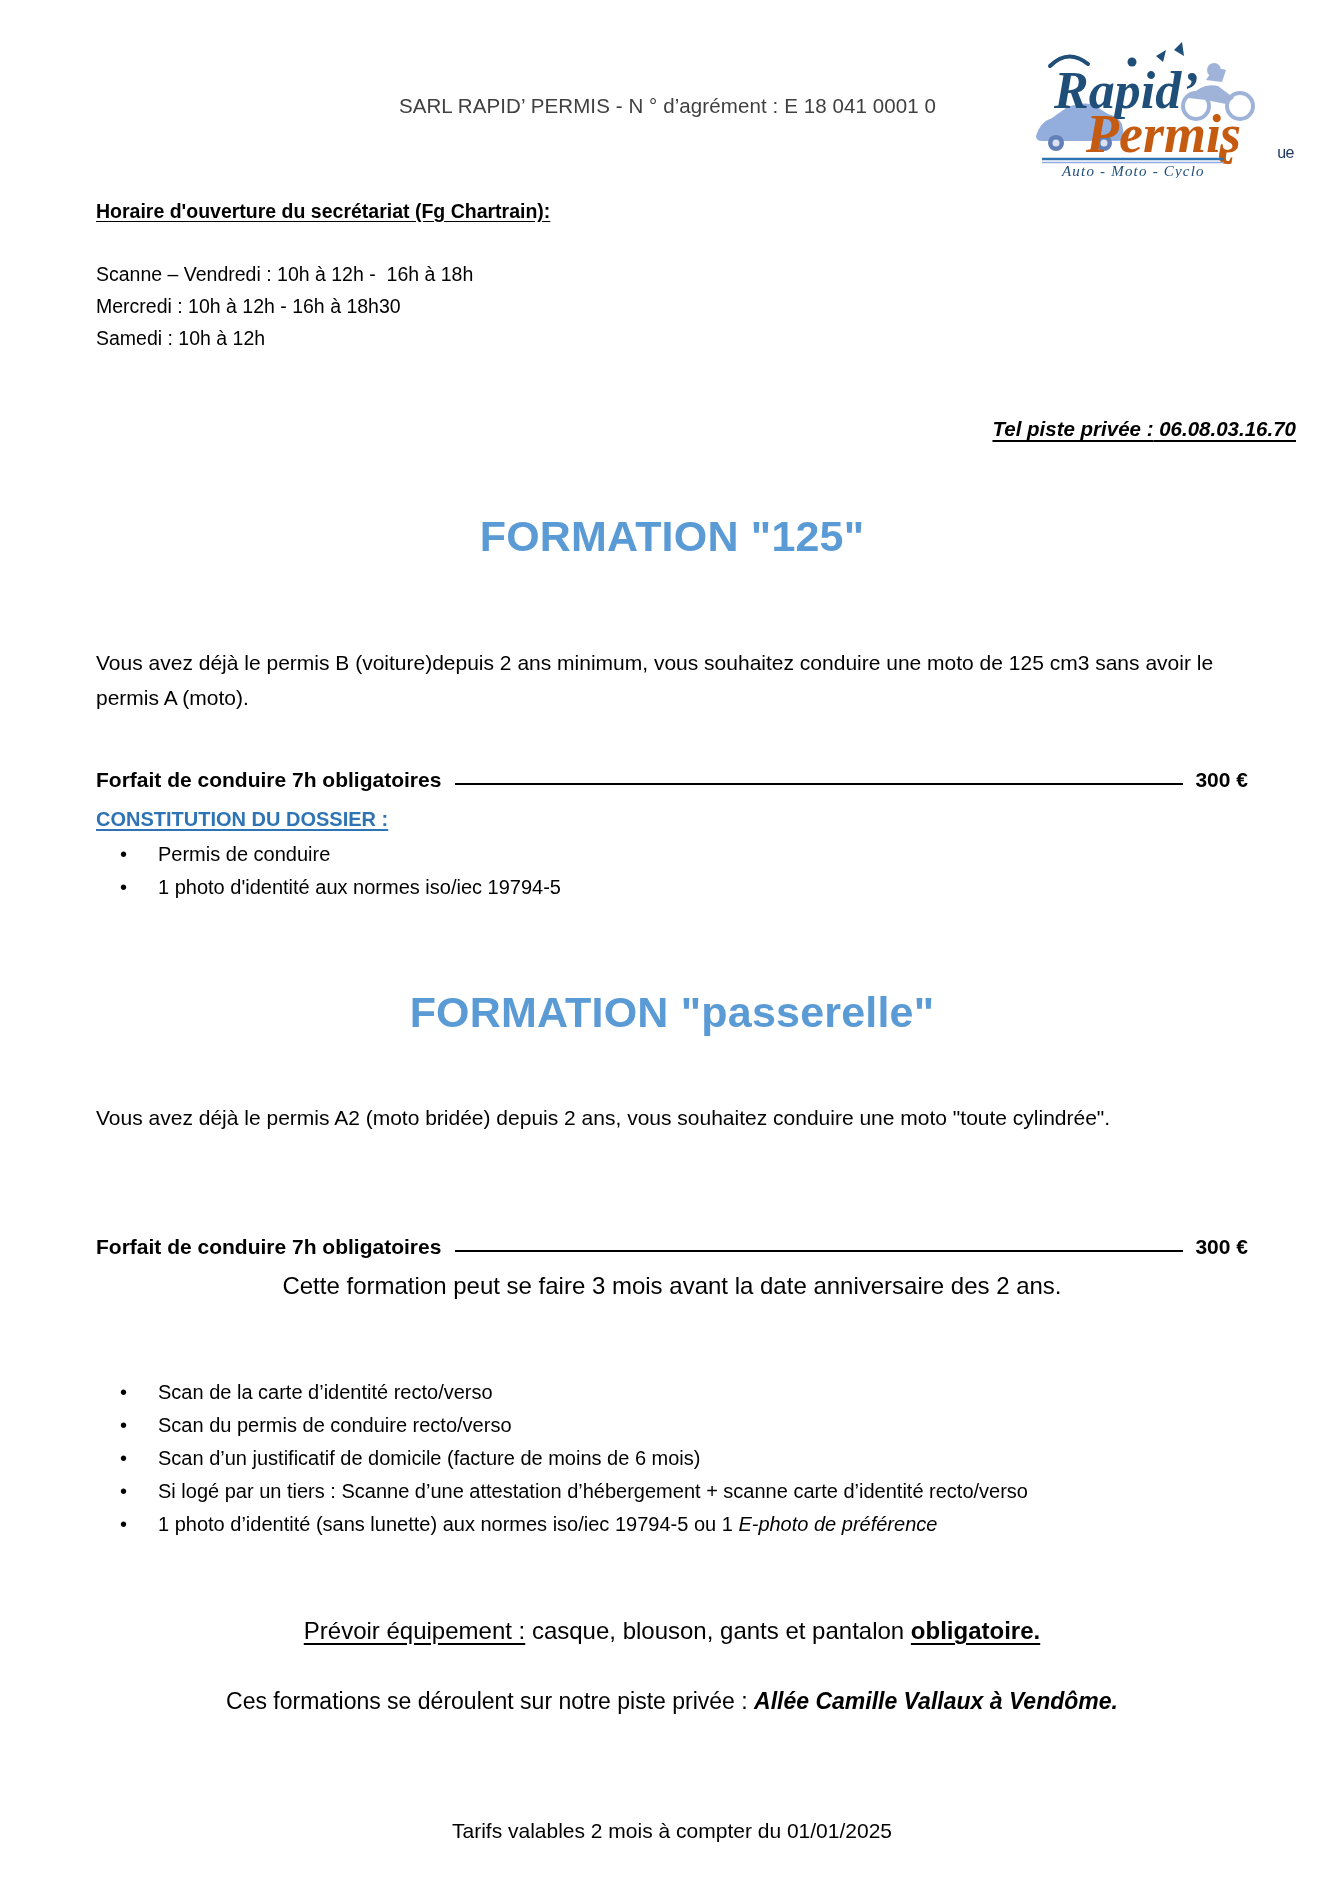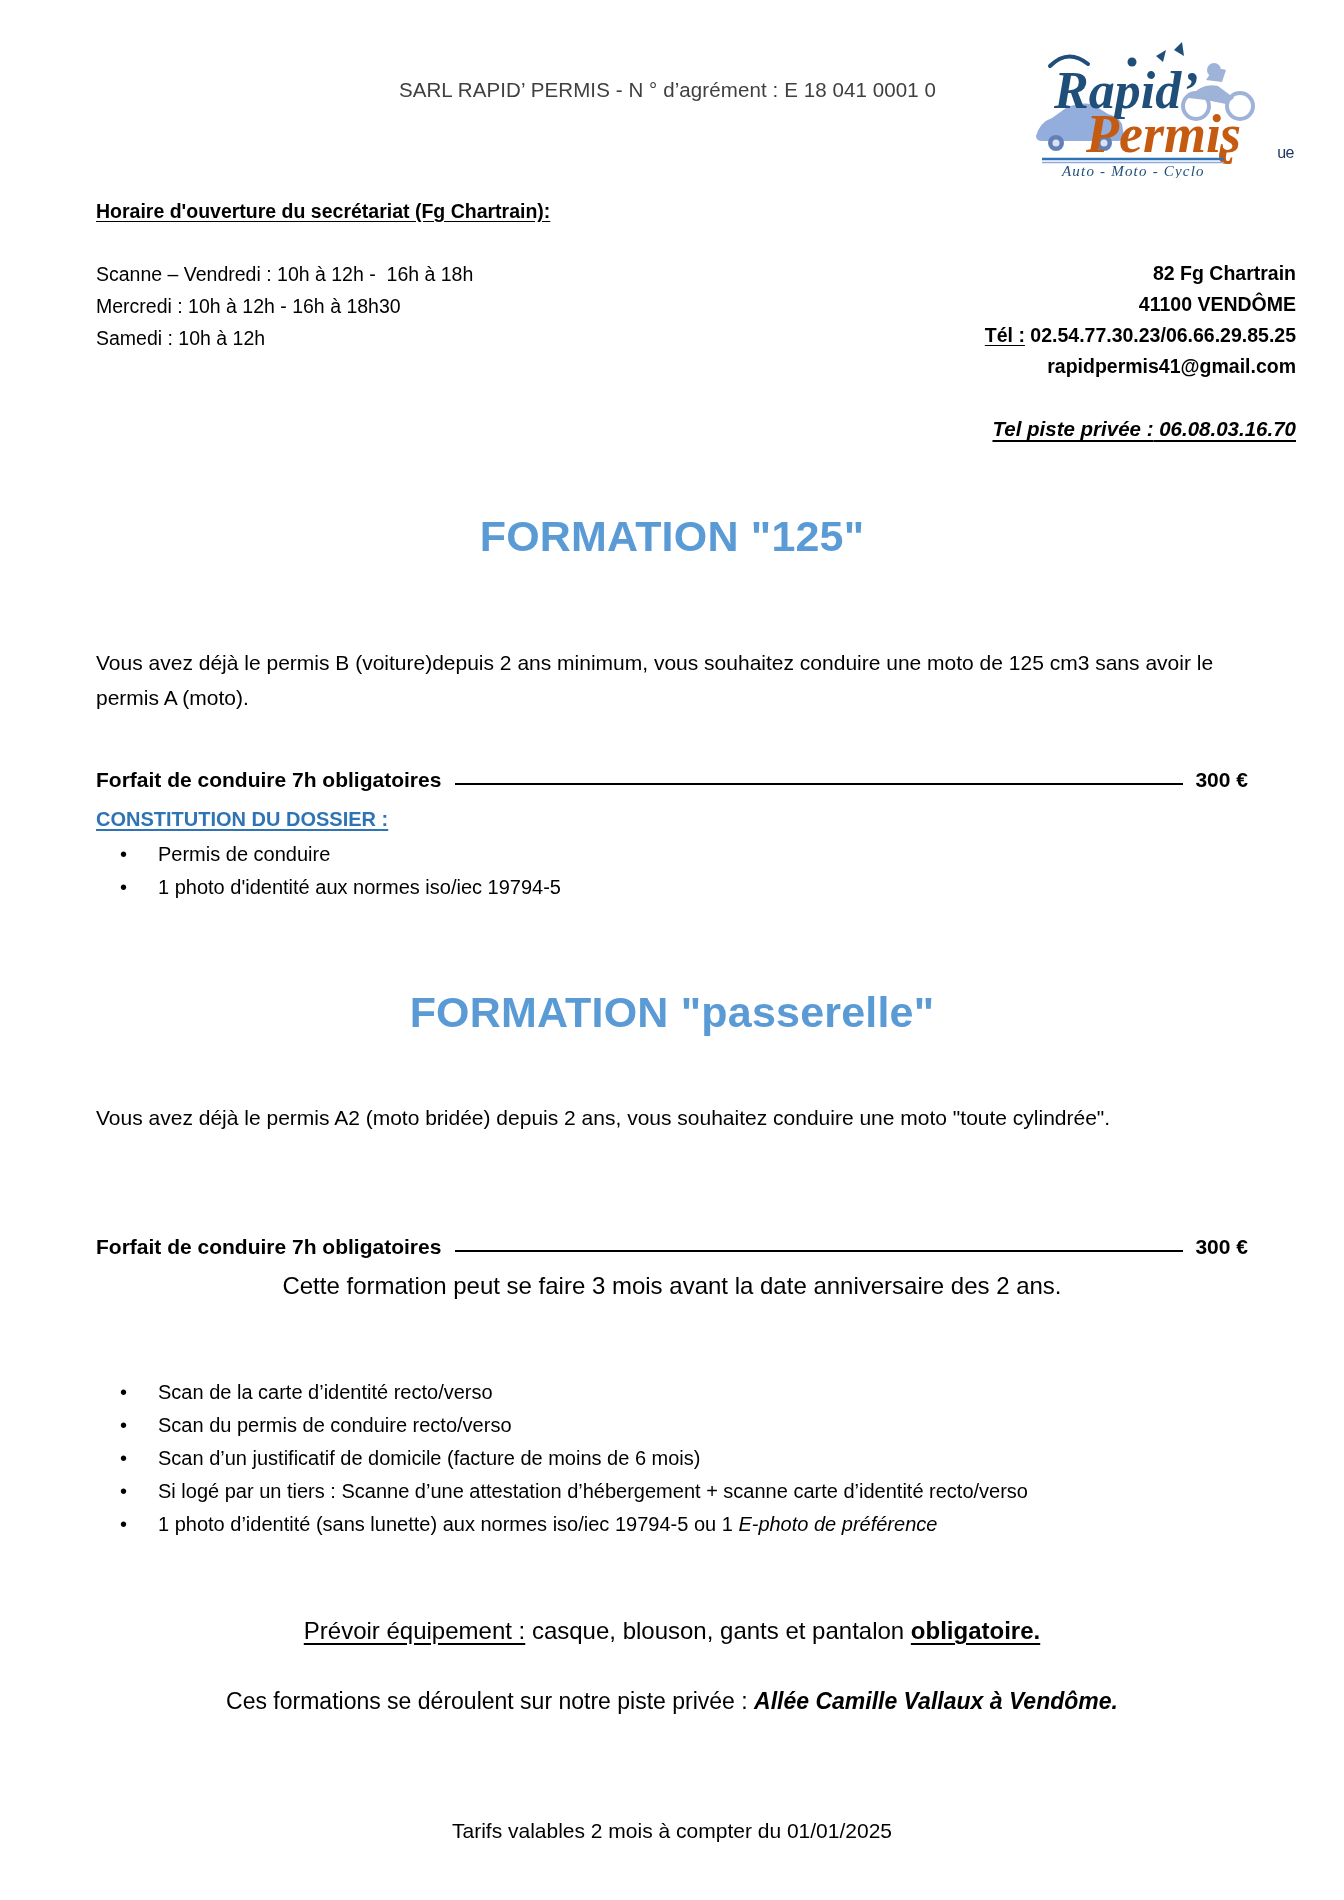--- a/index.html
+++ b/index.html
@@ -18,21 +18,21 @@
     height: 1900px;
     background: #ffffff;
     overflow: hidden;
     box-sizing: border-box;
   }
 
   
   .doc-header {
     position: absolute;
     left: 0;
-    top: 78px;
+    top: 94px;
     width: 1335px;
     text-align: center;
   }
   .doc-header .hdr-text {
     font-size: 20.5px;
     letter-spacing: 0.1px;
     color: #404040;
     font-family: "Liberation Sans", sans-serif;
   }
 
@@ -266,26 +266,20 @@
     <span class="logo-frag">ue</span>
   </div>
 
   <div class="hours-title">Horaire d'ouverture du secrétariat (Fg Chartrain):</div>
   <div class="hours-list">
     <div>Scanne – Vendredi : 10h à 12h -  16h à 18h</div>
     <div>Mercredi : 10h à 12h - 16h à 18h30</div>
     <div>Samedi : 10h à 12h</div>
   </div>
 
-  <div class="address">
-    <div>82 Fg Chartrain</div>
-    <div>41100 VENDÔME</div>
-    <div><span class="tel-label">Tél :</span><span> 02.54.77.30.23/06.66.29.85.25</span></div>
-    <div>rapidpermis41@gmail.com</div>
-  </div>
 
   <div class="piste">
     <span>Tel piste privée :</span><span> 06.08.03.16.70</span>
   </div>
 
   <div class="big-title" id="title-125">FORMATION "125"</div>
 
   <div class="para" id="para-125">Vous avez déjà le permis B (voiture)depuis 2 ans minimum, vous souhaitez conduire une moto de 125 cm3 sans avoir le permis A (moto).</div>
 
   <div class="price-row" id="price-125">

